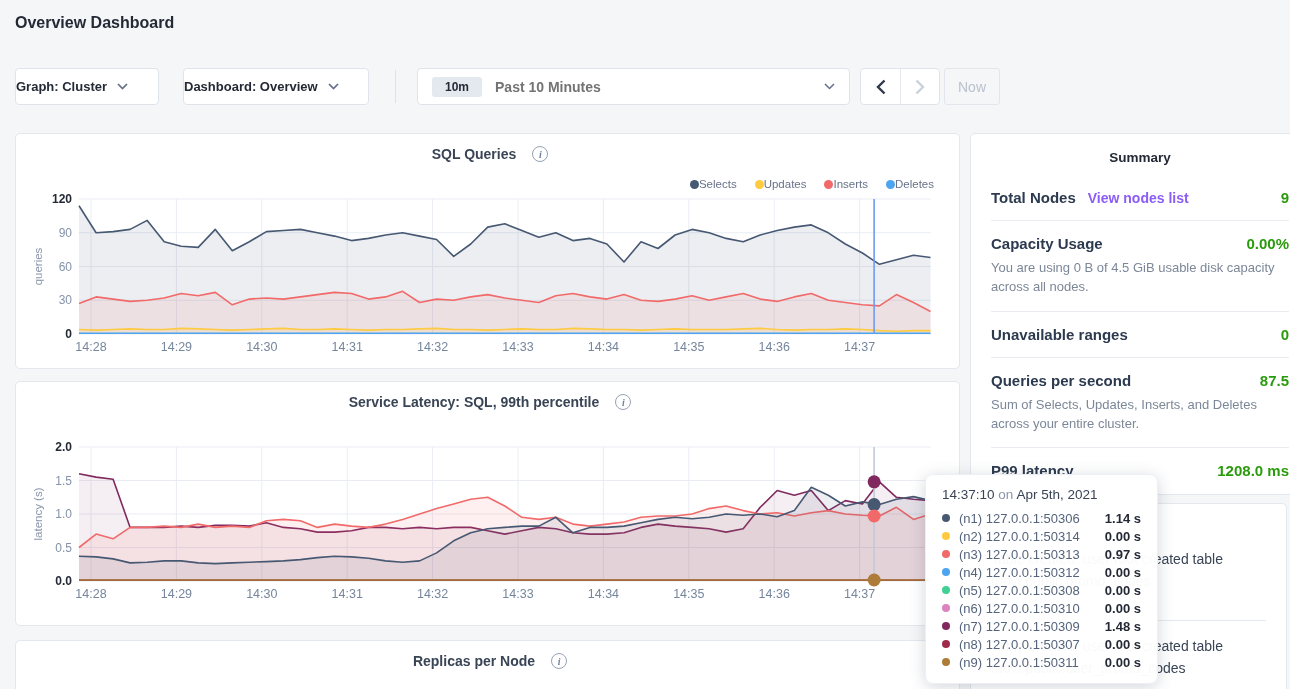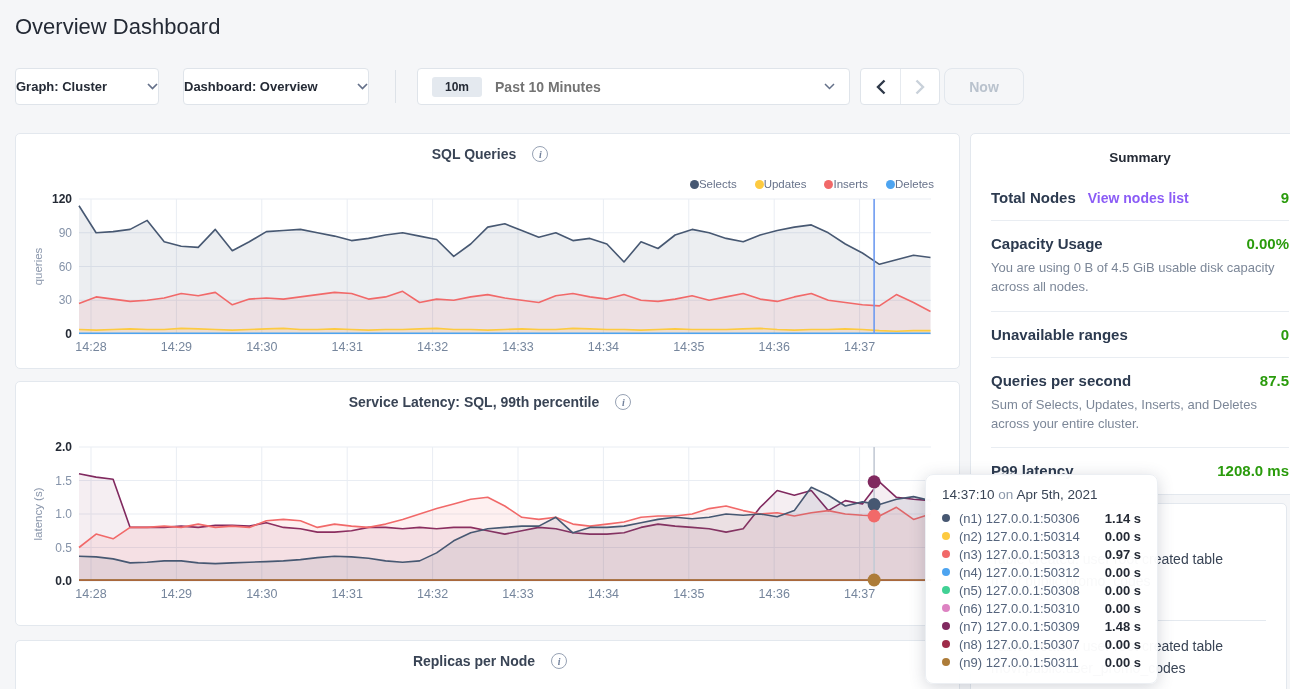--- a/index.html
+++ b/index.html
@@ -1,35 +1,35 @@
 <!DOCTYPE html>
 <html><head>
 <meta charset="utf-8">
 <style>
   * { box-sizing: border-box; margin: 0; padding: 0; }
   body { font-family: "Liberation Sans", sans-serif; background: #f5f6f8; }
   #app { position: relative; width: 1290px; height: 689px; background: #f5f6f8; overflow: hidden; }
 
-  .page-title { position: absolute; left: 15px; top: 14px; font-size: 22px; font-weight: 400; color: #242a35; }
+  .page-title { position: absolute; left: 15px; top: 14px; font-size: 16px; font-weight: 700; color: #242a35; }
 
   .btn { position: absolute; top: 68px; height: 37px; background: #fff; border: 1px solid #dfe4ea; border-radius: 4px;
-         display: flex; align-items: center; justify-content: space-between; gap: 10px; font-size: 13px; font-weight: 700; color: #242a35; cursor: pointer; }
+         display: flex; align-items: center; justify-content: flex-start; gap: 10px; font-size: 13px; font-weight: 700; color: #242a35; cursor: pointer; }
   .vsep { position: absolute; left: 395px; top: 70px; height: 33px; width: 1px; background: #dde2e8; }
 
   .time-widget { position: absolute; left: 417px; top: 68px; width: 433px; height: 37px; background: #fff; border: 1px solid #dfe4ea; border-radius: 4px;
                  display: flex; align-items: center; padding: 0 14px; cursor: pointer; }
   .time-badge { background: #e4e9ef; border-radius: 3px; font-size: 12px; font-weight: 700; color: #242a35; padding: 3px 13px; }
   .time-label { margin-left: 13px; font-size: 14px; font-weight: 700; color: #737373; }
   .time-widget .chev { margin-left: auto; }
 
   .nav-group { position: absolute; left: 860px; top: 68px; height: 37px; display: flex; background: #fff; border: 1px solid #dfe4ea; border-radius: 4px; }
   .nav-btn { width: 39px; display: flex; align-items: center; justify-content: center; cursor: pointer; }
   .nav-btn + .nav-btn { border-left: 1px solid #e6eaef; }
-  .now-btn { position: absolute; left: 944px; top: 68px; width: 80px; height: 37px; border: 1px solid #e2e7ed; border-radius: 8px;
-             background: transparent; font-size: 14px; font-weight: 700; color: #b9c2cd; display: flex; align-items: center; justify-content: center; }
+  .now-btn { position: absolute; left: 944px; top: 68px; width: 56px; height: 37px; border: 1px solid #e2e7ed; border-radius: 3px;
+             background: transparent; font-size: 14px; font-weight: 400; color: #b9c2cd; display: flex; align-items: center; justify-content: center; }
 
   .card { position: absolute; background: #fff; border: 1px solid #e3e8ee; border-radius: 5px; }
   #card-sql      { left: 15px; top: 133px; width: 945px; height: 236px; }
   #card-latency  { left: 15px; top: 381px; width: 945px; height: 245px; }
   #card-replicas { left: 15px; top: 640px; width: 945px; height: 60px; }
   #card-summary  { left: 970px; top: 133px; width: 340px; height: 362px; }
   #card-events   { left: 970px; top: 503px; width: 317px; height: 200px; }
 
   .chart-title-row { position: absolute; left: 5px; right: 0; top: 12px; display: flex; align-items: center; justify-content: center; gap: 16px; }
   .chart-title { font-size: 14px; font-weight: 700; color: #394455; }

